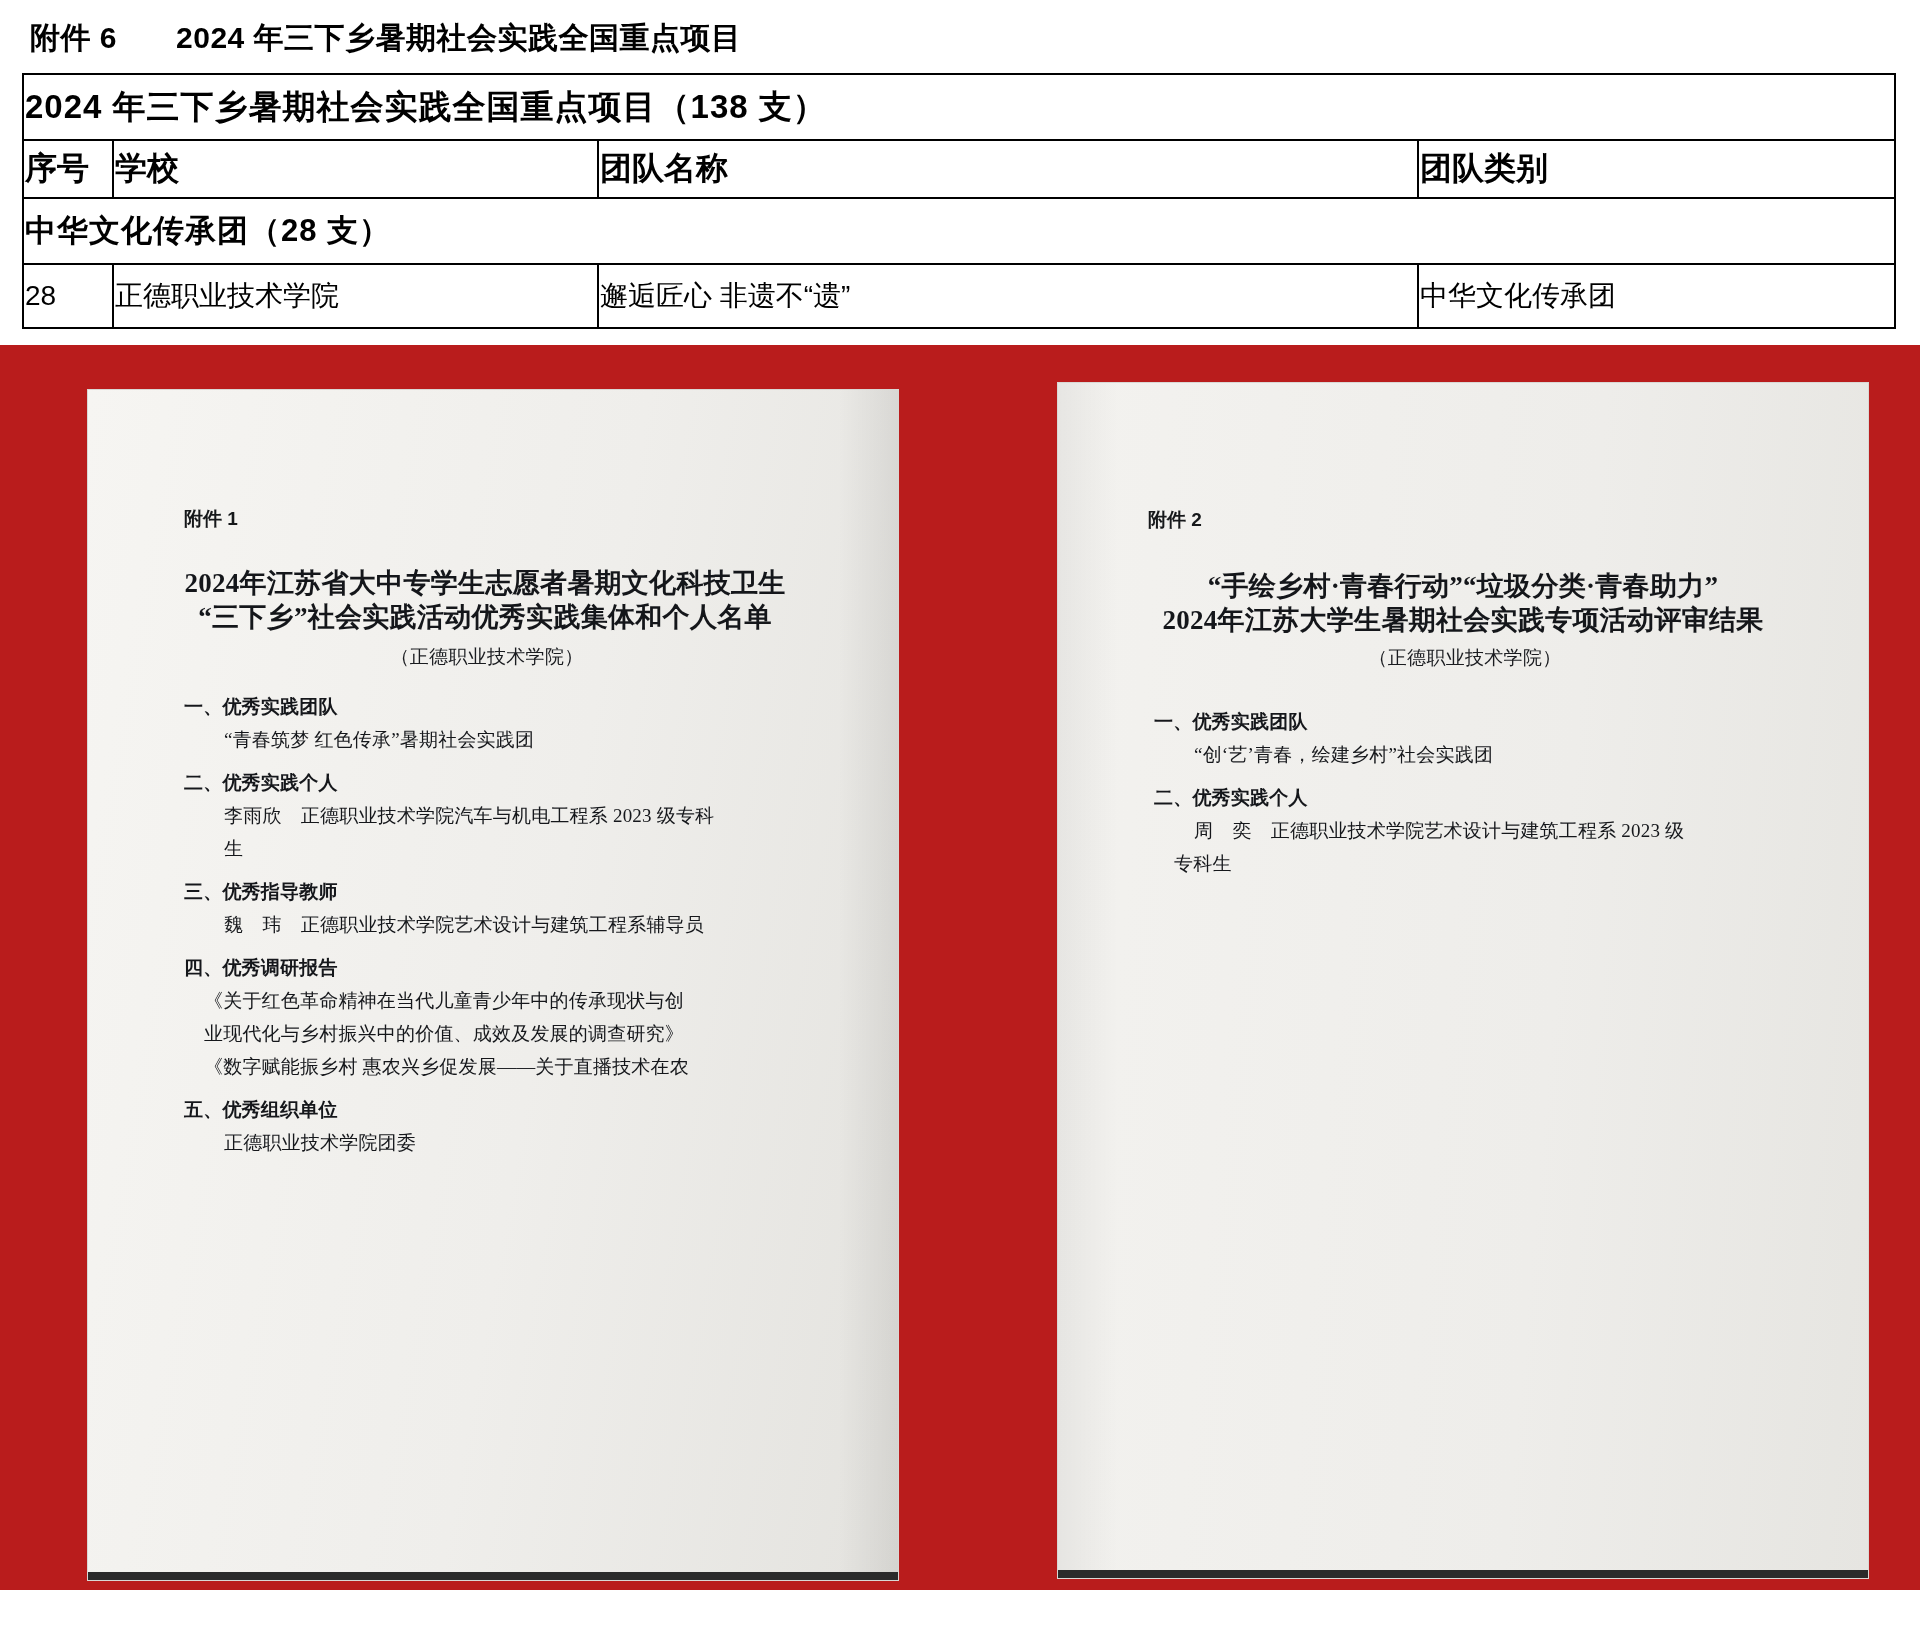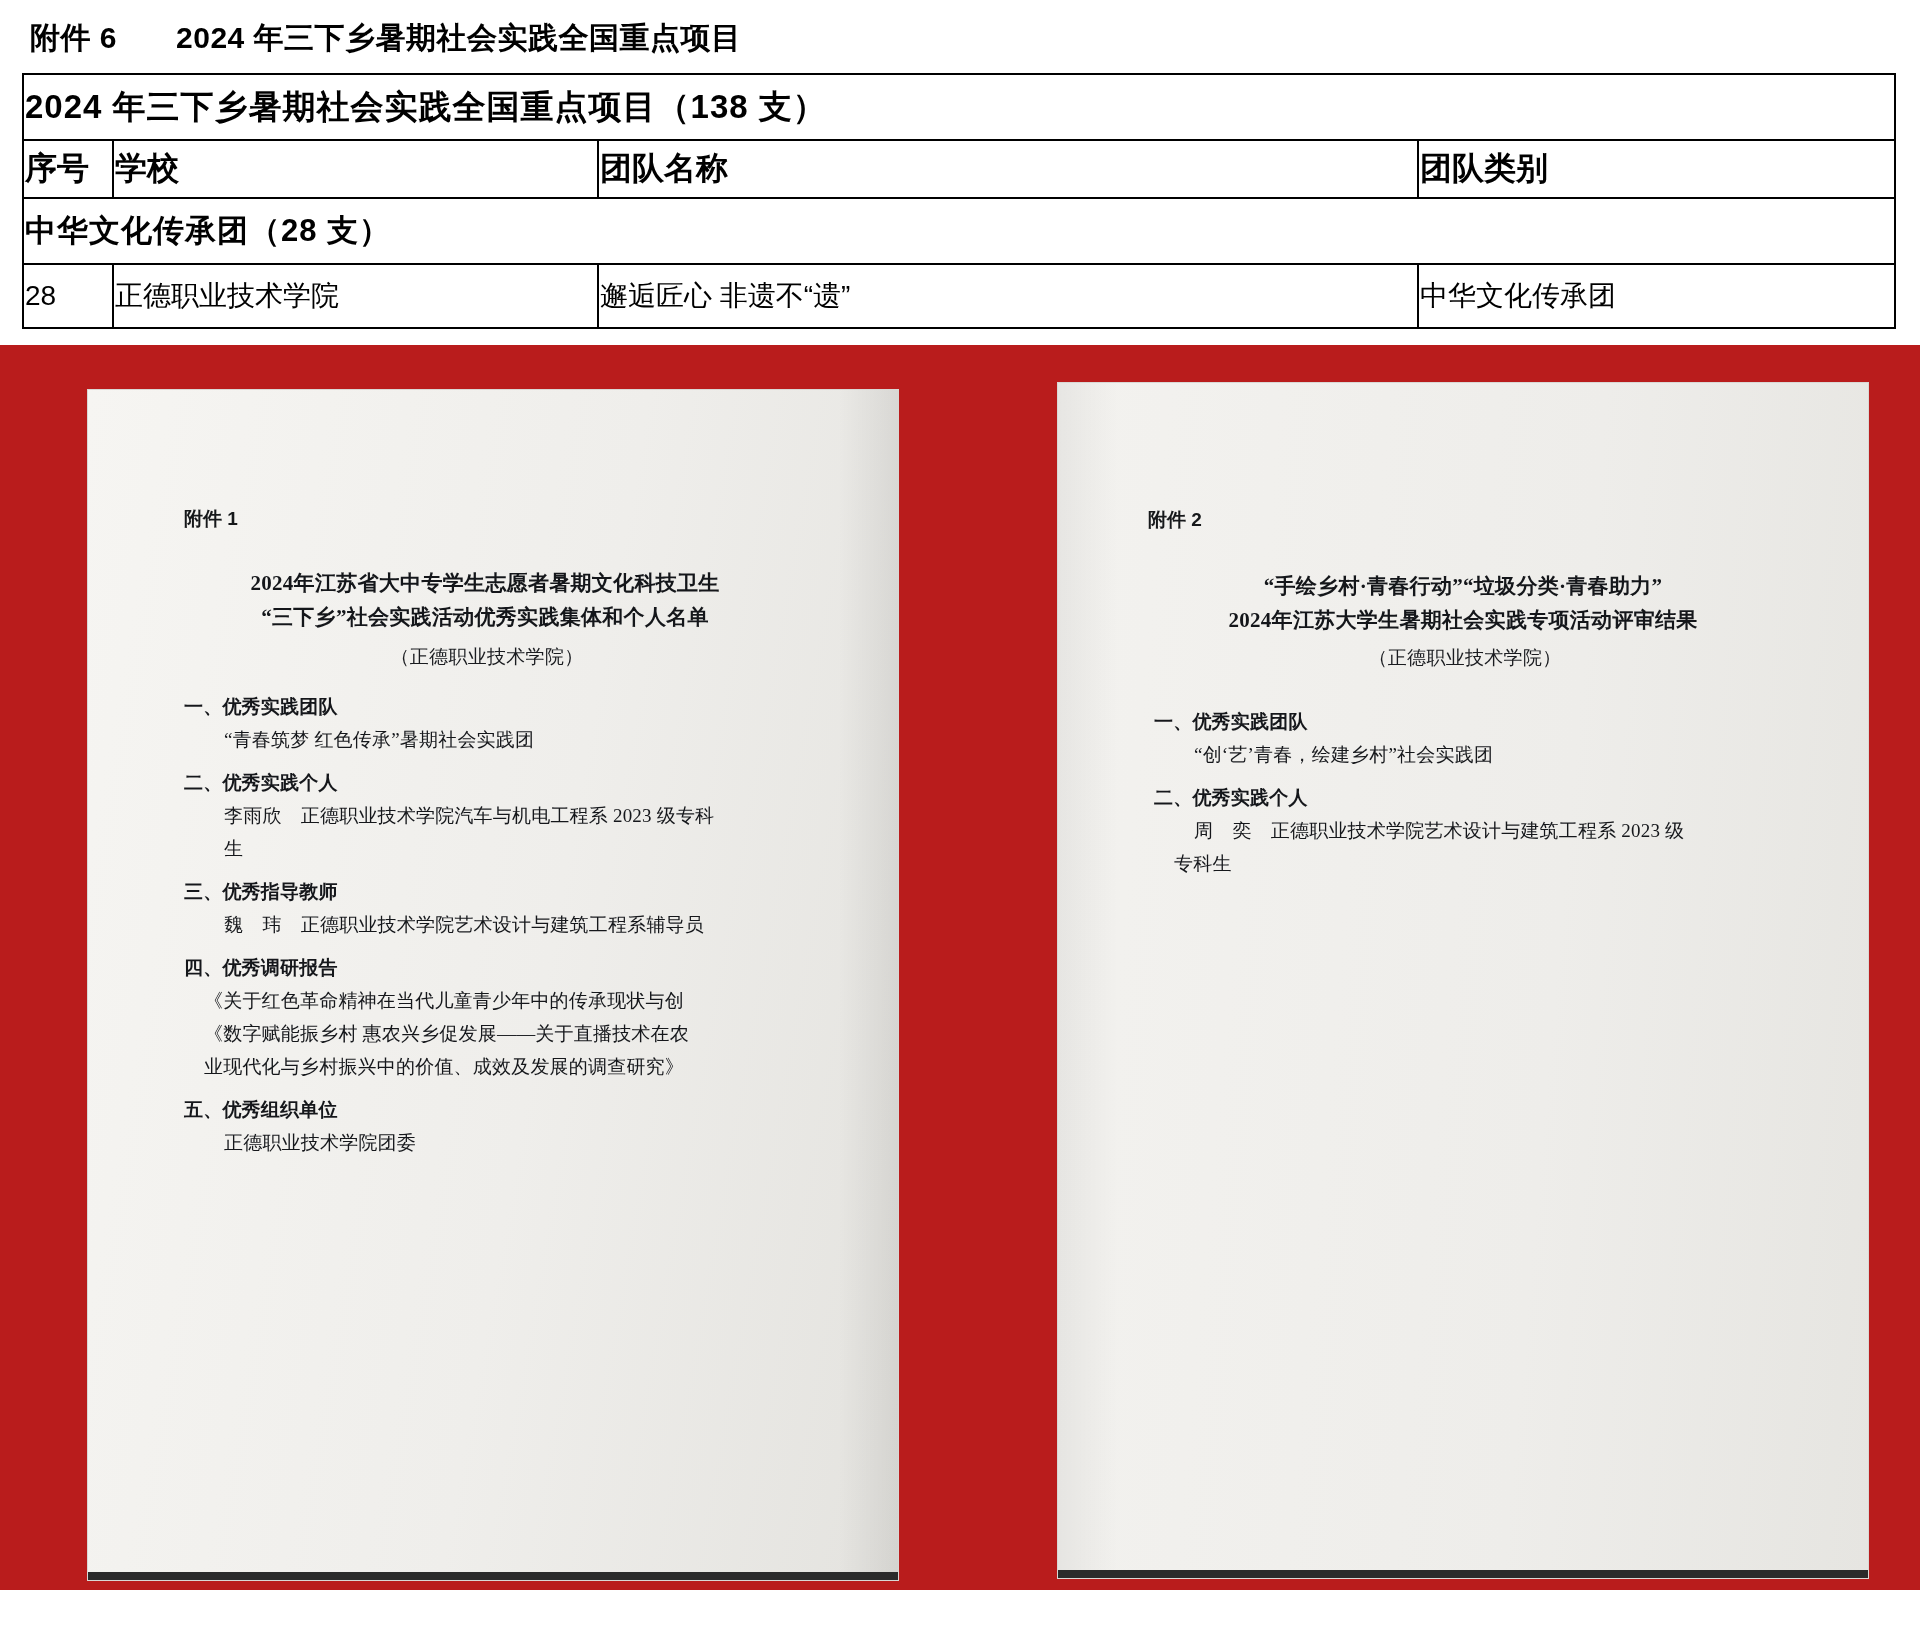--- a/index.html
+++ b/index.html
@@ -119,21 +119,21 @@
   }
   .page-left .attach-label { left: 96px; top: 116px; }
   .page-right .attach-label { left: 90px; top: 124px; }
 
   .doc-title {
     position: absolute;
     width: 100%;
     text-align: center;
     font-family: "Liberation Serif", "DejaVu Serif", serif;
     font-weight: bold;
-    font-size: 21px;
+    font-size: 27px;
     line-height: 34px;
     color: #14161a;
     letter-spacing: 0.3px;
   }
   .page-left .doc-title { top: 176px; left: -8px; }
   .page-right .doc-title { top: 178px; left: 0; margin-top: 8px; }
 
   .doc-subtitle {
     position: absolute;
     width: 100%;
@@ -240,22 +240,22 @@
 
         <div class="sec-head">二、优秀实践个人</div>
         <div class="item">李雨欣　正德职业技术学院汽车与机电工程系 2023 级专科</div>
         <div class="item">生</div>
 
         <div class="sec-head">三、优秀指导教师</div>
         <div class="item">魏　玮　正德职业技术学院艺术设计与建筑工程系辅导员</div>
 
         <div class="sec-head">四、优秀调研报告</div>
         <div class="item wide">《关于红色革命精神在当代儿童青少年中的传承现状与创</div>
+        <div class="item cont">业现代化与乡村振兴中的价值、成效及发展的调查研究》</div>
         <div class="item wide">《数字赋能振乡村 惠农兴乡促发展——关于直播技术在农</div>
-        <div class="item cont">业现代化与乡村振兴中的价值、成效及发展的调查研究》</div>
 
         <div class="sec-head">五、优秀组织单位</div>
         <div class="item">正德职业技术学院团委</div>
       </div>
 
       <div class="edge-shade"></div>
     </div>
   </div>
 
   <div class="page page-right">

